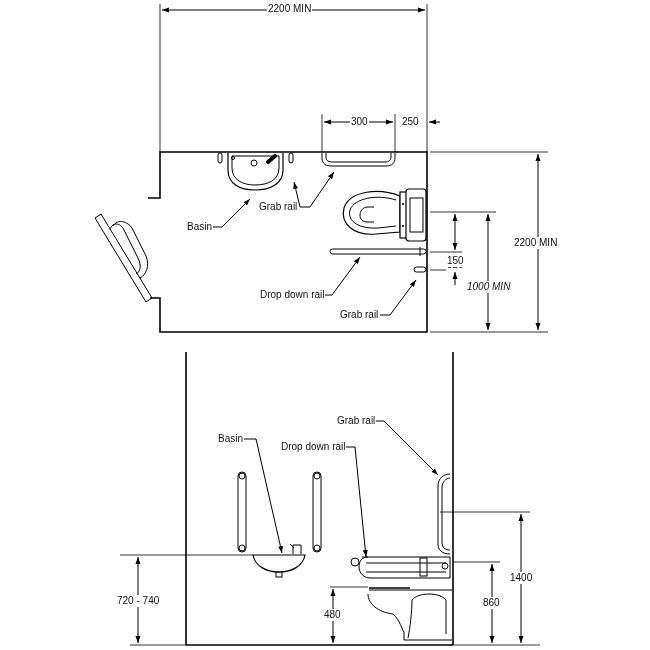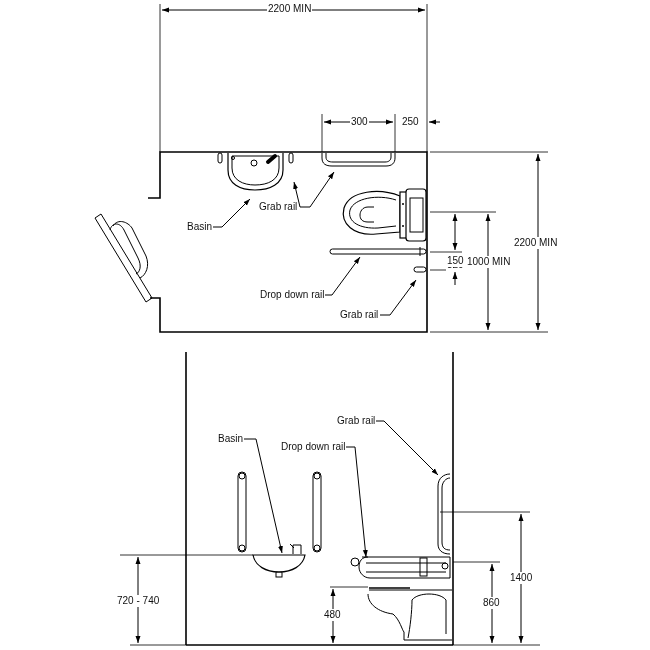--- a/index.html
+++ b/index.html
@@ -145,21 +145,21 @@
     <line class="ln" x1="333" y1="589" x2="333" y2="643" marker-start="url(#ar)" marker-end="url(#ar)"></line>
   </g>
 </svg>
 
 <span class="lbl" style="left:267px;top:3px;">2200 MIN</span>
 <span class="lbl" style="left:350px;top:116px;">300</span>
 <span class="lbl" style="left:401px;top:116px;">250</span>
 <span class="lbl" style="left:513px;top:237px;">2200 MIN</span>
 <span class="lbl" style="left:446px;top:227px;margin-top:32px;">320</span>
 <span class="lbl" style="left:446px;top:255px;text-align:right;">150</span>
-<span class="lbl" style="left:466px;top:256px;">1000 MIN</span>
+<span class="lbl" style="left:466px;top:281px;font-style:italic;">1000 MIN</span>
 <span class="lbl" style="left:186px;top:221px;">Basin</span>
 <span class="lbl" style="left:258px;top:201px;">Grab rail</span>
 <span class="lbl" style="left:259px;top:289px;">Drop down rail</span>
 <span class="lbl" style="left:339px;top:309px;">Grab rail</span>
 
 <span class="lbl" style="left:116px;top:595px;">720 - 740</span>
 <span class="lbl" style="left:323px;top:609px;">480</span>
 <span class="lbl" style="left:482px;top:597px;">860</span>
 <span class="lbl" style="left:509px;top:572px;">1400</span>
 <span class="lbl" style="left:217px;top:433px;">Basin</span>

